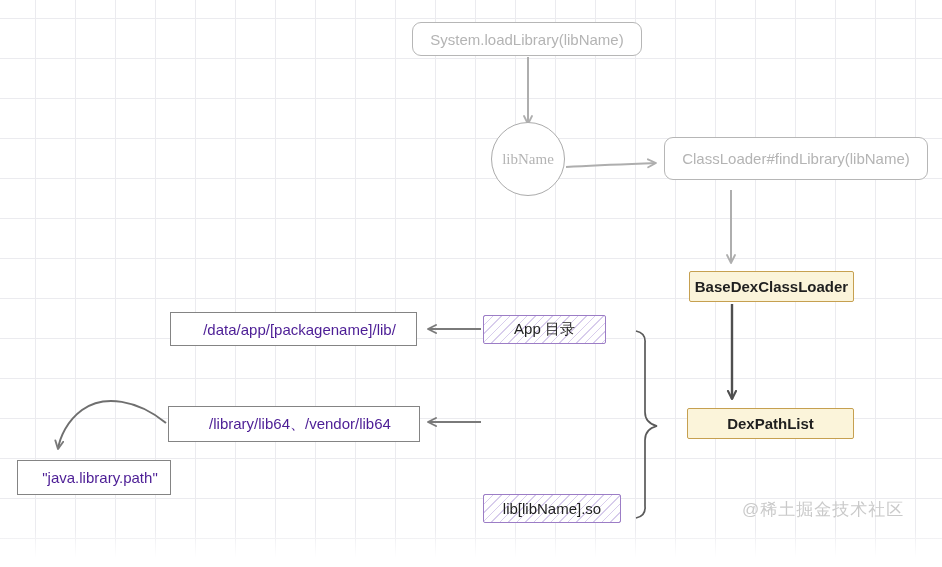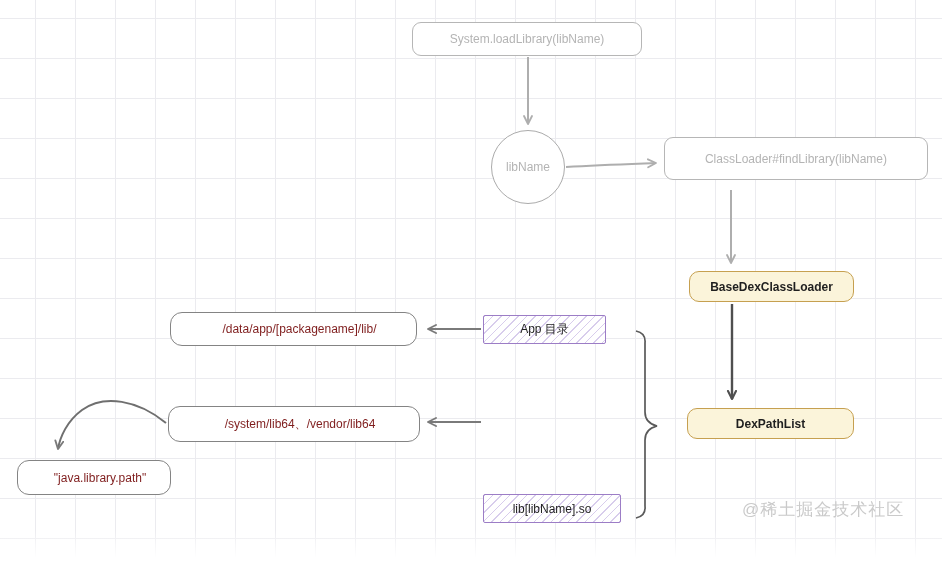--- a/index.html
+++ b/index.html
@@ -18,66 +18,66 @@
   .fade-bottom{
     position:absolute;left:0;bottom:0;width:100%;height:38px;
     background:linear-gradient(to bottom, rgba(255,255,255,0), #ffffff 75%);
     pointer-events:none;
   }
   .node{
     position:absolute;
     display:flex;align-items:center;justify-content:center;
     background:#ffffff;
     box-sizing:border-box;
-    font-size:12px;
+    font-size:15px;
     white-space:nowrap;
   }
   
   .faded{
     border:1.6px solid #b6b6b6;
     color:#b4b4b4;
     border-radius:9px;
   }
   .circle{
     border:1.6px solid #ababab;
     color:#b4b4b4;
     border-radius:50%;
   }
   
   .gray{
     border:1.8px solid #848484;
-    color:#7f1d1d;
-    border-radius:12px;
+    color:#4c1d95;
+    border-radius:0;
     padding-left:12px;
   }
   
   .yellow{
     background:#fbf4da;
     border:1.6px solid #c6a050;
     color:#1f1f1f;
     font-weight:bold;
-    border-radius:10px;
+    border-radius:2px;
   }
   
   .purple{
     border:1.6px solid #9c7dc6;
     color:#1f1f1f;
     border-radius:2px;
     background-color:#fff;
     background-image:repeating-linear-gradient(135deg,#d8cdec 0,#d8cdec 1px,transparent 1px,transparent 6px);
     align-items:center;
   }
   #arrows{position:absolute;left:0;top:0;pointer-events:none;}
   .watermark{
     position:absolute;left:742px;top:490px;
     font-size:17px;color:#cacaca;letter-spacing:1px;margin-top:8px;
   }
   
   #n-system-load    {left:412px;top:22px; width:230px;height:34px;}
-  #n-libname        {left:491px;top:130px;width:74px; height:74px;}
+  #n-libname        {left:491px;top:122px;width:74px; height:74px;font-family:Liberation Serif, serif;}
   #n-findlibrary    {left:664px;top:137px;width:264px;height:43px;}
   #n-basedex        {left:689px;top:271px;width:165px;height:31px;}
   #n-dexpathlist    {left:687px;top:408px;width:167px;height:31px;}
   #n-data-app       {left:170px;top:312px;width:247px;height:34px;}
   #n-app-dir        {left:483px;top:315px;width:123px;height:29px;}
   #n-system-path    {left:168px;top:406px;width:252px;height:36px;}
   #n-system-dir     {left:483px;top:408px;width:123px;height:30px;}
   #n-java-lib-path  {left:17px; top:460px;width:154px;height:35px;}
   #n-lib-so         {left:483px;top:494px;width:138px;height:29px;}
 </style>
@@ -127,21 +127,21 @@
 
   <div class="node yellow" id="n-dexpathlist">
     <span>DexPathList</span>
   </div>
 
   <div class="node gray" id="n-data-app">
     <span>/data/app/[packagename]/lib/</span>
   </div>
 
   <div class="node gray" id="n-system-path">
-    <span>/system/lib64、/vendor/lib64</span>
+    <span>/library/lib64、/vendor/lib64</span>
   </div>
 
   <div class="node gray" id="n-java-lib-path">
     <span>"java.library.path"</span>
   </div>
 
   <div class="node purple" id="n-app-dir">
     <span>App 目录</span>
   </div>
 

